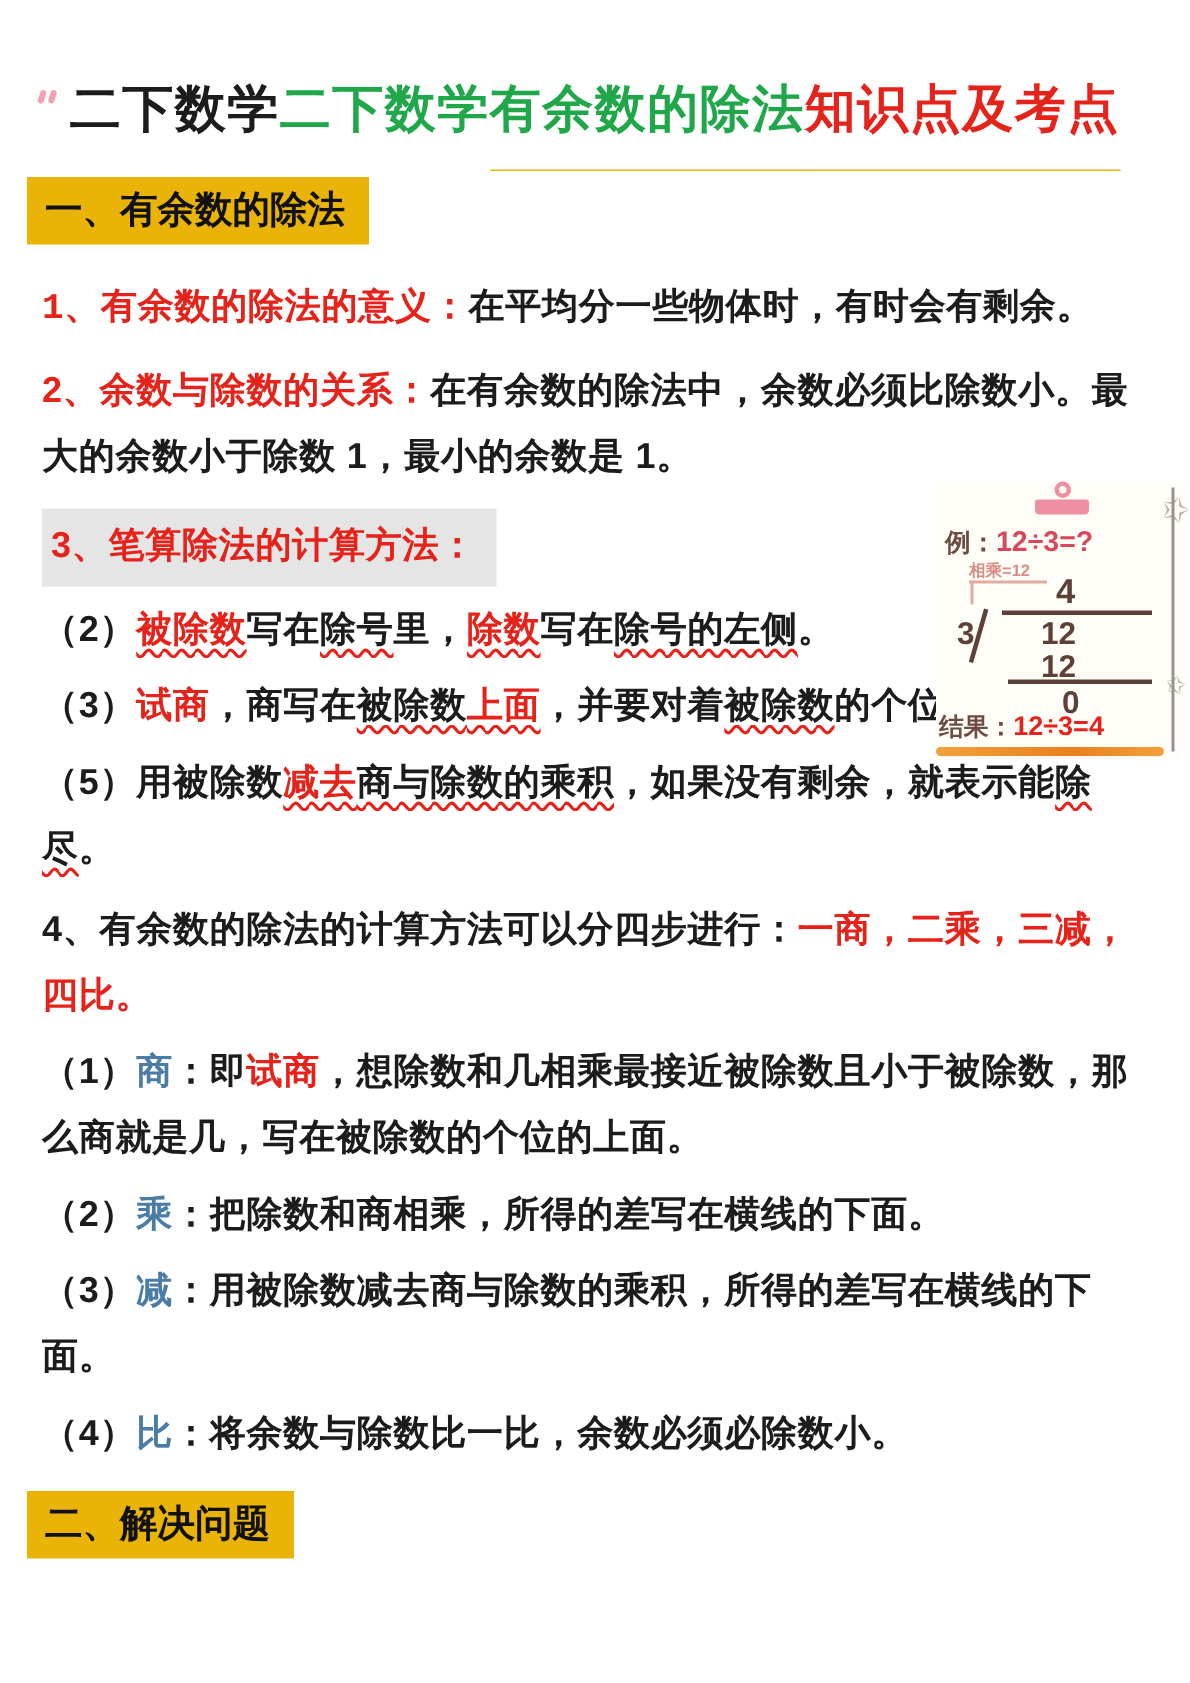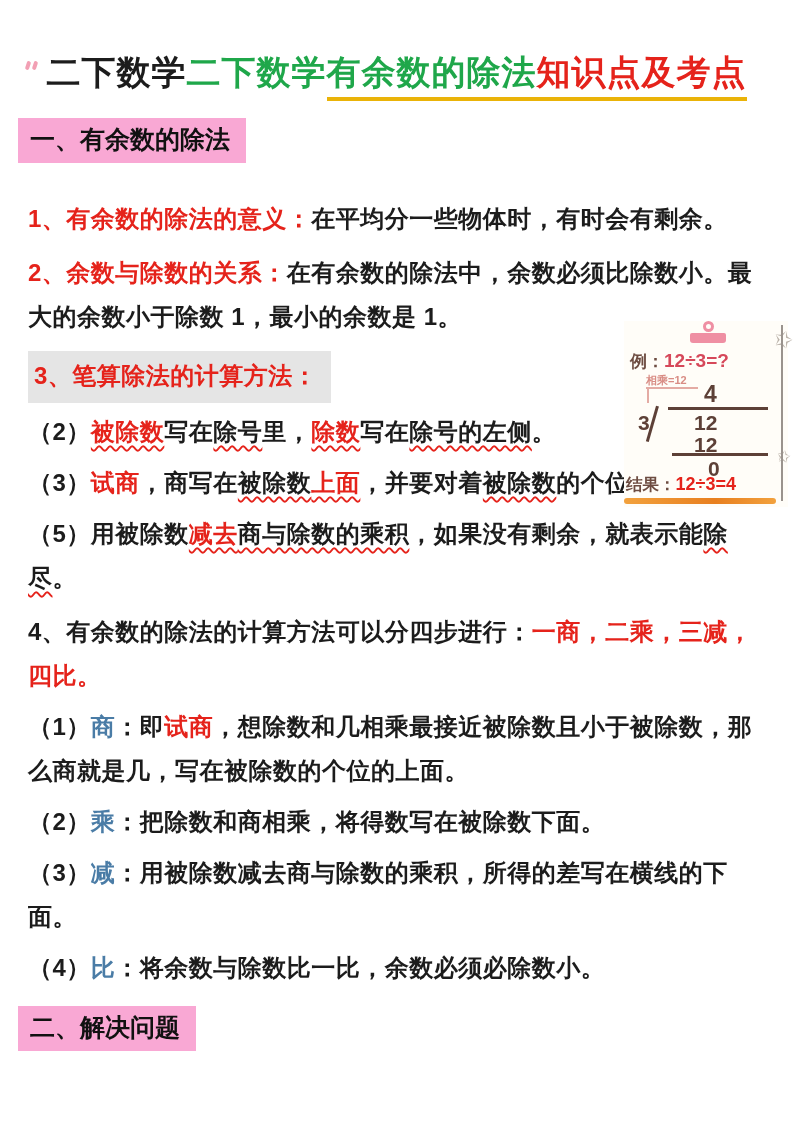--- a/index.html
+++ b/index.html
@@ -15,36 +15,36 @@
   .deco-mark { position:absolute; left:26px; top:6px; width:16px; height:10px; }
   .deco-mark i { display:inline-block; width:4px; height:9px; background:#f2a0b4; border-radius:2px; transform:rotate(18deg); margin-right:3px; }
 
   
   h1.title {
     margin-top:50px; text-align:center; font-size:34px; font-weight:900;
     letter-spacing:1px; white-space:nowrap;
   }
   h1.title .green { color:#1fa74a; }
   h1.title .red-t { color:#e5231b;font-family:Liberation Serif, serif; }
-  h1.title .tud { border-bottom:4px solid #eab308; padding-bottom:6px; }
+  h1.title .tud { border-bottom:1px solid #eab308; padding-bottom:21px; }
 
   
   .sec-head {
-    display:inline-block; margin:22px 0 16px 18px; padding:5px 16px 7px 12px;
-    background:#f9a8d4; font-size:25px; font-weight:800; color:#111;
+    display:inline-block; margin:22px 0 4px 18px; padding:5px 16px 7px 12px;
+    background:#eab308; font-size:25px; font-weight:800; color:#111;
   }
   .sec-head2 { margin-top:16px; }
 
   
   .content { padding:0 26px 0 28px; }
   p.para {
     font-size:24px; font-weight:700; line-height:44px; color:#1c1c1c;
     margin-top:10px; letter-spacing:0.5px;
   }
-  p.first { margin-top:18px; }
+  p.first { margin-top:18px;font-family:Liberation Mono, monospace; }
   p.item { margin-top:7px; }
   .red   { color:#e5231b; }
   .blue  { color:#4a7ca6; }
   .wavy  { text-decoration:underline wavy #e5231b 2px; text-underline-offset:5px; }
   .hl-yellow {
     display:inline-block; margin-top:12px; padding:3px 14px 5px 6px;
     background:#e5e5e5;
   }
   .hl-yellow p.para { margin-top:0; display:inline; }
 
@@ -93,21 +93,21 @@
 
   <div class="content">
     <p class="para first"><span class="red">1、有余数的除法的意义：</span><span>在平均分一些物体时，有时会有剩余。</span></p>
     <p class="para"><span class="red">2、余数与除数的关系：</span><span>在有余数的除法中，余数必须比除数小。最大的余数小于除数 1，最小的余数是 1。</span></p>
     <span class="hl-yellow"><p class="para"><span class="red">3、笔算除法的计算方法：</span></p></span>
     <p class="para item"><span>（2）</span><span class="red wavy">被除数</span><span>写在</span><span class="wavy">除号</span><span>里，</span><span class="red wavy">除数</span><span>写在</span><span class="wavy">除号的左侧</span><span>。</span></p>
     <p class="para item"><span>（3）</span><span class="red">试商</span><span>，商写在</span><span class="wavy">被除数</span><span class="red wavy">上面</span><span>，并要对着</span><span class="wavy">被除数</span><span>的个位。</span></p>
     <p class="para item"><span>（5）用被除数</span><span class="red wavy">减去</span><span class="wavy">商与除数的乘积</span><span>，如果没有剩余，就表示能</span><span class="wavy">除尽</span><span>。</span></p>
     <p class="para"><span>4、有余数的除法的计算方法可以分四步进行：</span><span class="red">一商，二乘，三减，四比。</span></p>
     <p class="para item"><span>（1）</span><span class="blue">商</span><span>：即</span><span class="red">试商</span><span>，想除数和几相乘最接近被除数且小于被除数，那么商就是几，写在被除数的个位的上面。</span></p>
-    <p class="para item"><span>（2）</span><span class="blue">乘</span><span>：把除数和商相乘，将得数写在被除数下面。</span></p>
+    <p class="para item"><span>（2）</span><span class="blue">乘</span><span>：把除数和商相乘，所得的差写在横线的下面。</span></p>
     <p class="para item"><span>（3）</span><span class="blue">减</span><span>：用被除数减去商与除数的乘积，所得的差写在横线的下面。</span></p>
     <p class="para item"><span>（4）</span><span class="blue">比</span><span>：将余数与除数比一比，余数必须必除数小。</span></p>
   </div>
 
   <div class="sec-head sec-head2">二、解决问题</div>
 
   
 
   <div class="example">
     <div class="stamp">

